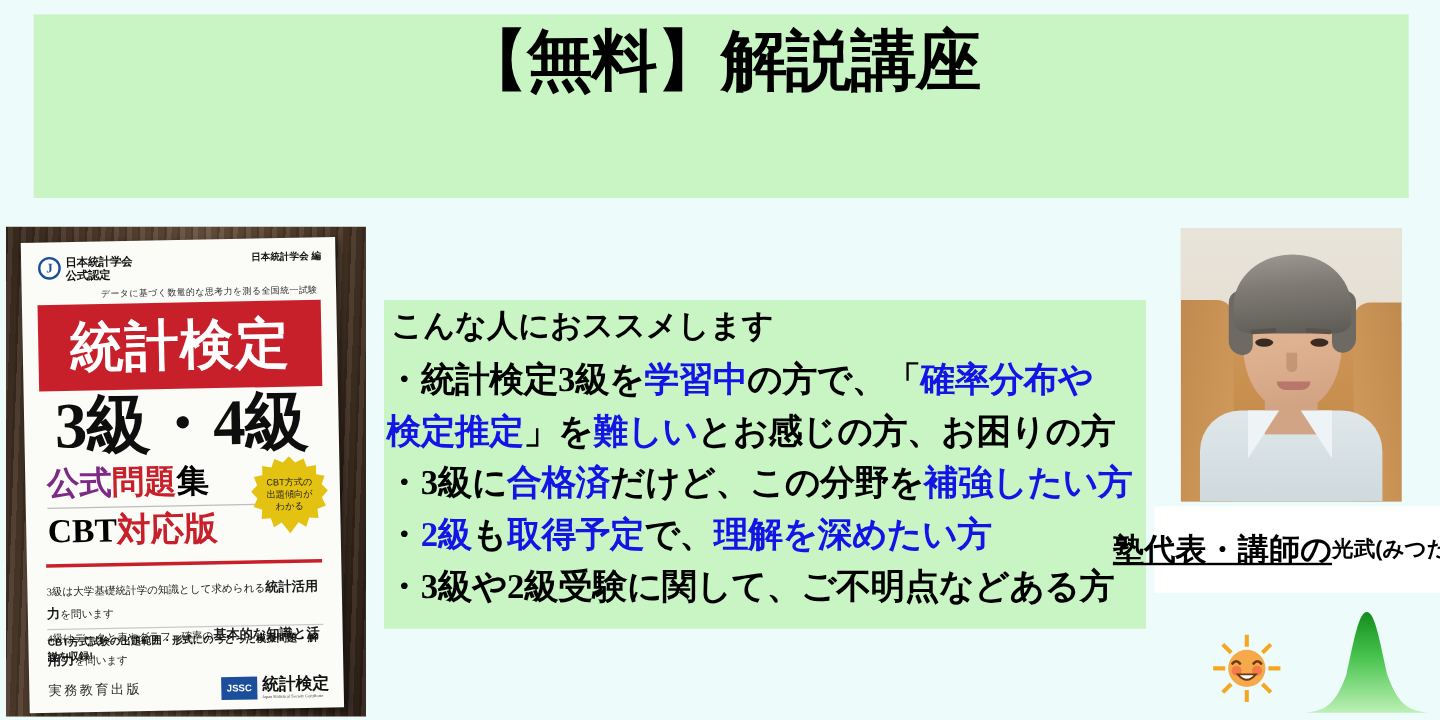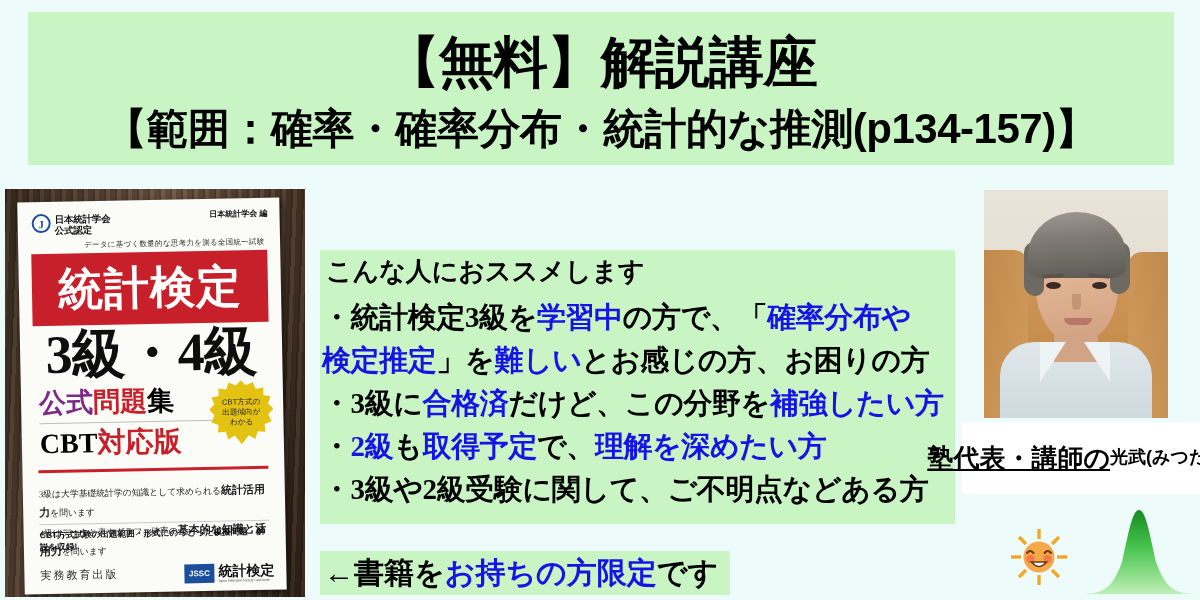--- a/index.html
+++ b/index.html
@@ -17,21 +17,21 @@
 
   
   .hdr-band {
     position: absolute;
     left: 28px; top: 12px;
     width: 1146px; height: 153px;
     background: #c9f5c4;
   }
   .hdr-title {
     position: absolute;
-    left: 28px; top: 24px;
+    left: 28px; top: 12px;
     width: 1146px; height: 76px;
     display: flex; align-items: center; justify-content: center;
     white-space: nowrap;
     font-weight: bold;
     font-size: 55px;
     letter-spacing: -1px;
     line-height: 1;
     text-align: center;
   }
   .hdr-sub {
@@ -353,23 +353,20 @@
 </head>
 <body>
 
 <div id="poster">
 
   <div class="hdr-band"></div>
   <div class="hdr-title">
     <span class="blk">【無料】</span>
     <span class="blk">解説講座</span>
   </div>
-  <div class="hdr-sub">
-    <span>【範囲：確率・確率分布・統計的な推測(p134-157)】</span>
-  </div>
 
   <div class="book-photo">
     <div class="wood"></div>
     <div class="book-cover">
       <div class="bc-topline">
         <div class="jssc-seal">J</div>
         <div class="bc-assoc">
           <div>日本統計学会</div>
           <div>公式認定</div>
         </div>
@@ -426,23 +423,20 @@
       <span class="blk">・3級に</span><span class="blu">合格済</span><span class="blk">だけど、この分野を</span><span class="blu">補強したい方</span>
     </div>
     <div class="bullet-line">
       <span class="blk">・</span><span class="blu">2級</span><span class="blk">も</span><span class="blu">取得予定</span><span class="blk">で、</span><span class="blu">理解を深めたい方</span>
     </div>
     <div class="bullet-line">
       <span class="blk">・3級や2級受験に関して、ご不明点などある方</span>
     </div>
   </div>
 
-  <div class="limited-band">
-    <span><span class="blk">←書籍を</span><span class="blu">お持ちの方限定</span><span class="blk">です</span></span>
-  </div>
 
 
   <svg class="sun" viewBox="0 0 58 58">
     <g stroke="#f5a623" stroke-width="3.4" stroke-linecap="butt">
       <line x1="29" y1="1" x2="29" y2="11"></line>
       <line x1="29" y1="47" x2="29" y2="57"></line>
       <line x1="1" y1="29" x2="11" y2="29"></line>
       <line x1="47" y1="29" x2="57" y2="29"></line>
       <line x1="9" y1="9" x2="16" y2="16"></line>
       <line x1="42" y1="42" x2="49" y2="49"></line>

